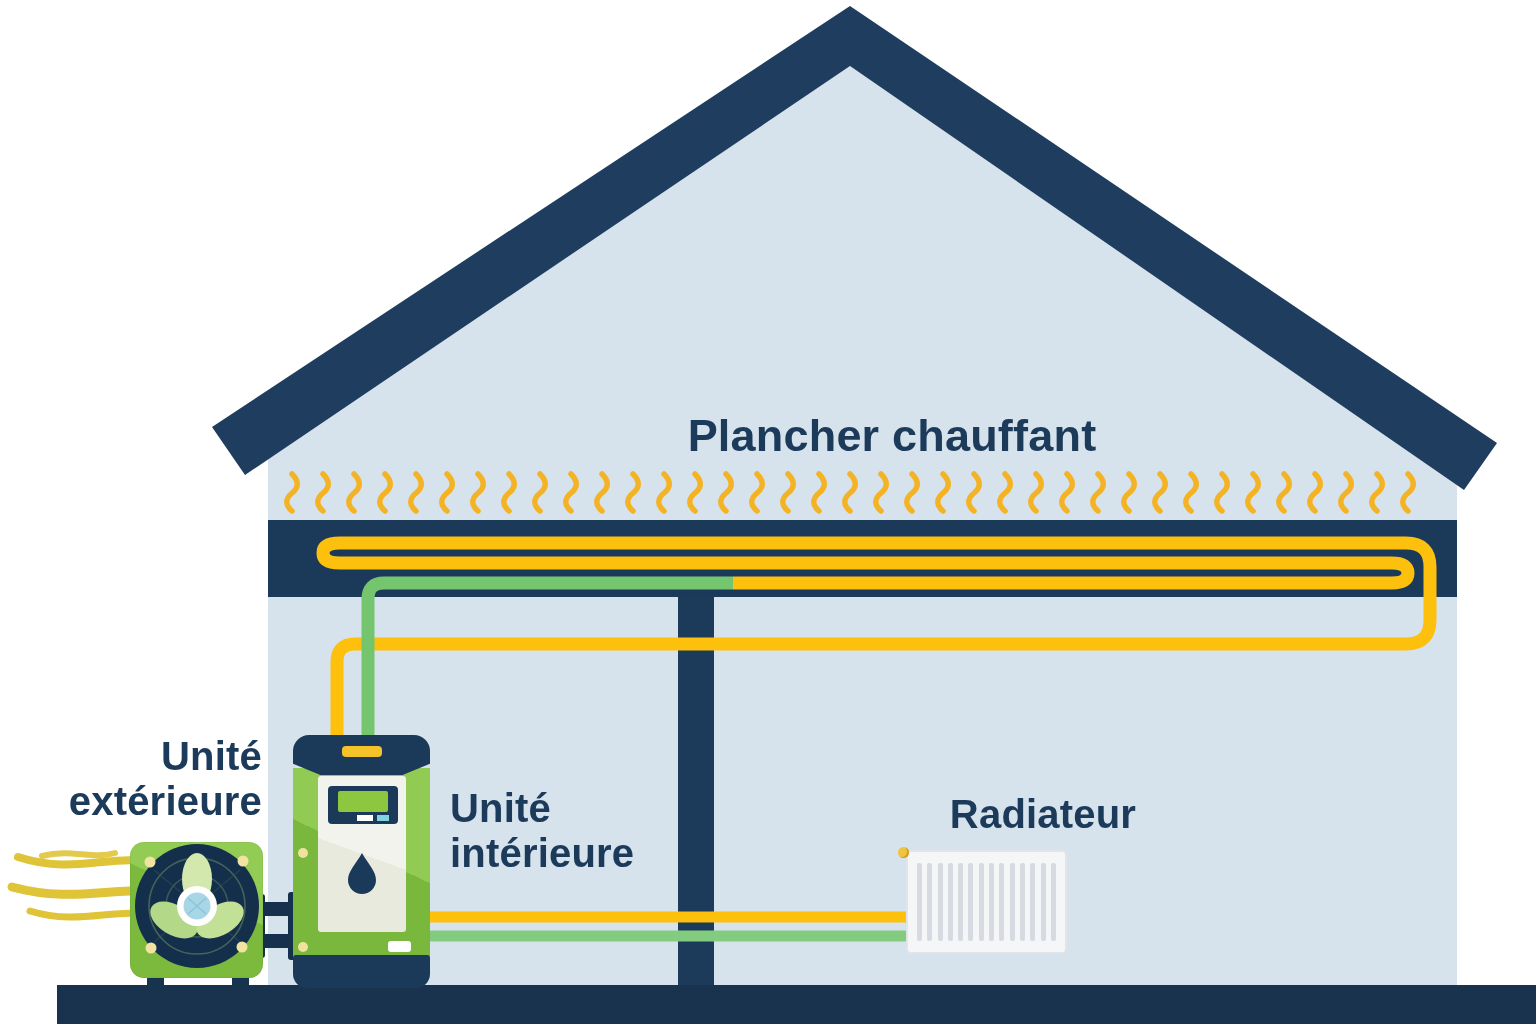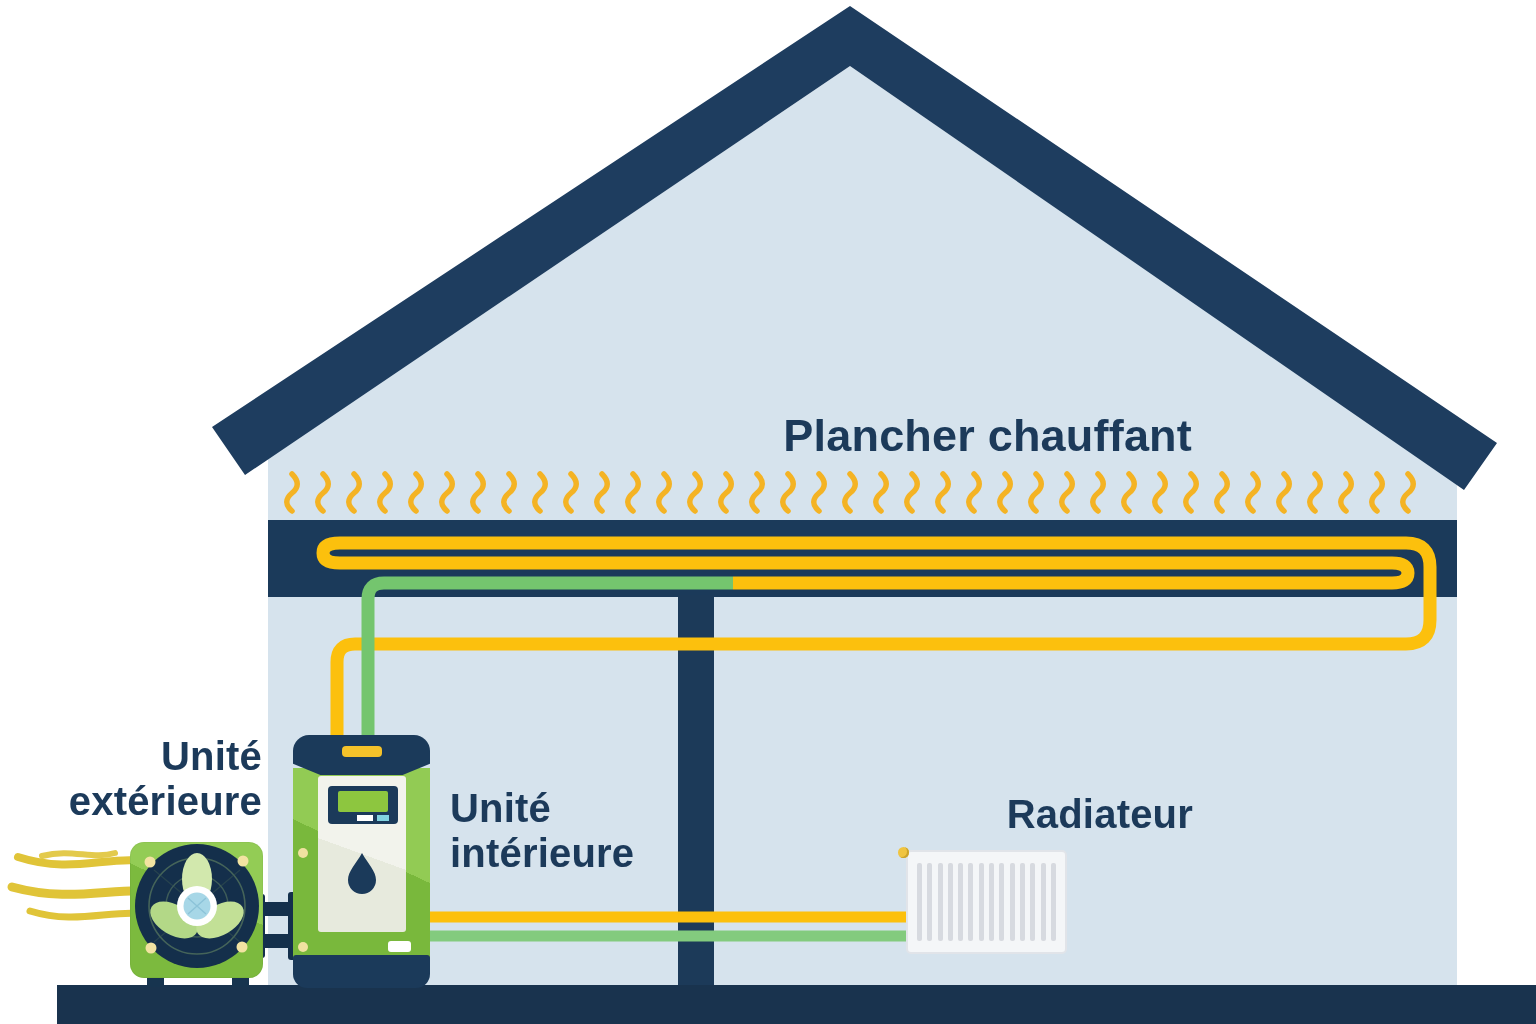--- a/index.html
+++ b/index.html
@@ -6,24 +6,24 @@
   #stage{
     position:relative;width:1536px;height:1024px;overflow:hidden;
     background:#ffffff;font-family:"Liberation Sans",sans-serif;
   }
   svg{display:block;}
   #scene{position:absolute;left:0;top:0;}
   .label{
     position:absolute;color:#1c3a5a;font-weight:700;line-height:1.08;
     letter-spacing:0.2px;white-space:pre-line;
   }
-  #label-floor{left:592px;top:412px;width:600px;text-align:right;font-size:45px;}
+  #label-floor{left:592px;top:412px;width:600px;text-align:center;font-size:45px;}
   #label-outdoor{left:20px;top:734px;width:242px;text-align:right;font-size:40px;line-height:1.12;}
   #label-indoor{left:450px;top:786px;width:300px;text-align:left;font-size:40px;line-height:1.12;}
-  #label-radiator{left:893px;top:793px;width:300px;text-align:right;font-size:40px;}
+  #label-radiator{left:893px;top:793px;width:300px;text-align:center;font-size:40px;}
 
   
   #outdoor-unit{position:absolute;left:130px;top:842px;width:133px;height:136px;
     border-radius:14px;background:linear-gradient(205deg,#93cc55 42%,#7cba3e 42%);
     box-shadow:inset 0 0 0 1px rgba(0,0,0,0.04);}
   .foot{position:absolute;background:#17344f;top:976px;height:11px;width:17px;}
   #foot-l{left:147px;} #foot-r{left:232px;}
 
   
   #coupling{position:absolute;left:252px;top:892px;width:50px;height:68px;}

